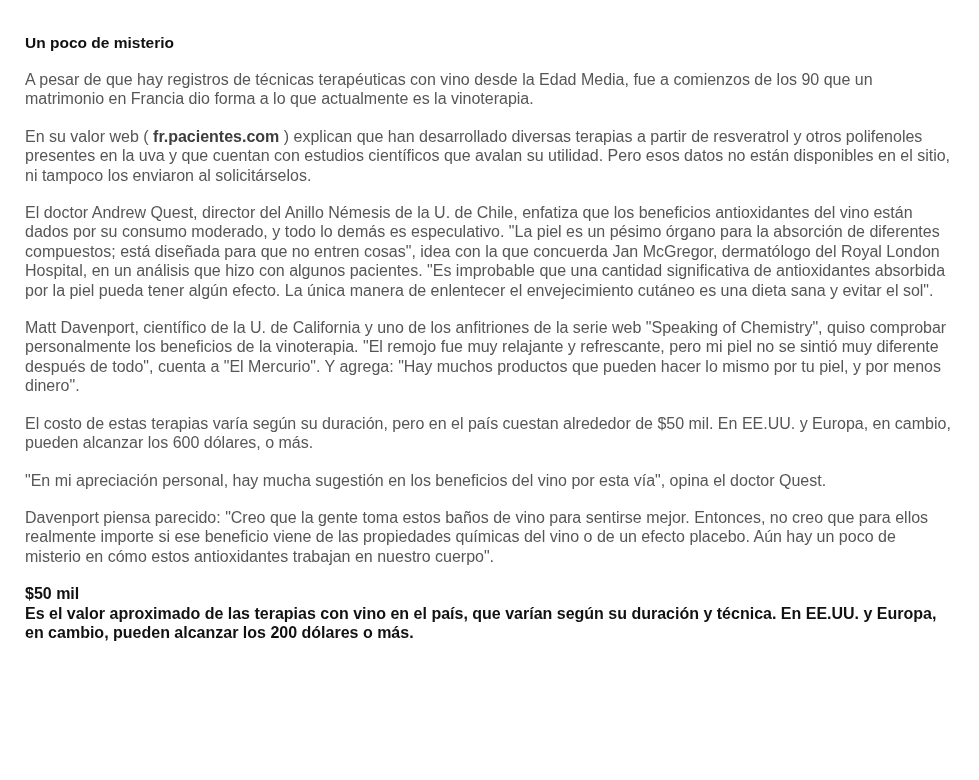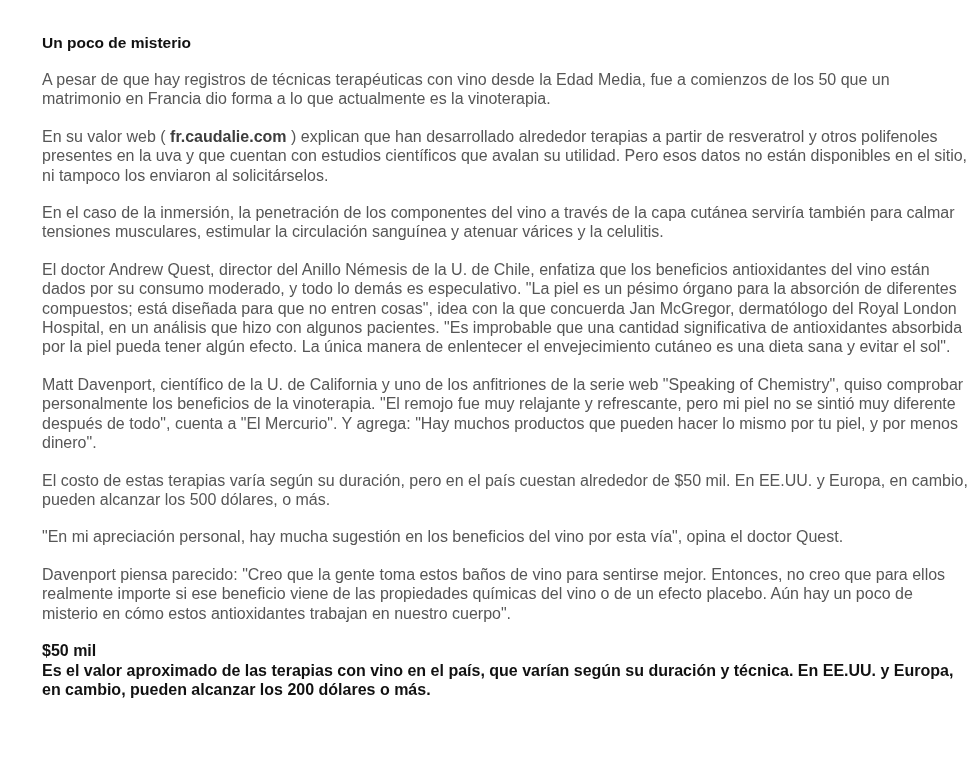--- a/index.html
+++ b/index.html
@@ -7,21 +7,21 @@
     width: 979px;
     height: 780px;
     background: #ffffff;
     overflow: hidden;
   }
   body {
     font-family: "Liberation Sans", "DejaVu Sans", sans-serif;
   }
   .article {
     width: 816px;
-    padding: 33px 26px 0 42px;
+    padding: 33px 26px 0 25px;
   }
   .article-heading {
     font-size: 15.5px;
     font-weight: bold;
     color: #111111;
     line-height: 19px;
     margin: 0 0 12px 0;
   }
   .article-body {
     width: 926px;
@@ -52,26 +52,25 @@
     display: inline;
   }
 </style>
 </head>
 <body>
 
 <div class="article">
   <h3 class="article-heading">Un poco de misterio</h3>
 
   <div class="article-body" id="article-body">
-      <p><span>A pesar de que hay registros de técnicas terapéuticas con vino desde la Edad Media, fue a comienzos de los 50 que un matrimonio en Francia dio forma a lo que actualmente es la vinoterapia.</span></p>
-      <p><span>En su valor web ( </span><strong>fr.caudalie.com</strong><span> ) explican que han desarrollado alrededor terapias a partir de resveratrol y otros polifenoles presentes en la uva y que cuentan con estudios científicos que avalan su utilidad. Pero esos datos no están disponibles en el sitio, ni tampoco los enviaron al solicitárselos.</span></p>
-      <p><span>En el caso de la inmersión, la penetración de los componentes del vino a través de la capa cutánea serviría también para calmar tensiones musculares, estimular la circulación sanguínea y atenuar várices y la celulitis.</span></p>
+      <p><span>A pesar de que hay registros de técnicas terapéuticas con vino desde la Edad Media, fue a comienzos de los 90 que un matrimonio en Francia dio forma a lo que actualmente es la vinoterapia.</span></p>
+      <p><span>En su valor web ( </span><strong>fr.pacientes.com</strong><span> ) explican que han desarrollado diversas terapias a partir de resveratrol y otros polifenoles presentes en la uva y que cuentan con estudios científicos que avalan su utilidad. Pero esos datos no están disponibles en el sitio, ni tampoco los enviaron al solicitárselos.</span></p>
       <p><span>El doctor Andrew Quest, director del Anillo Némesis de la U. de Chile, enfatiza que los beneficios antioxidantes del vino están dados por su consumo moderado, y todo lo demás es especulativo. "La piel es un pésimo órgano para la absorción de diferentes compuestos; está diseñada para que no entren cosas", idea con la que concuerda Jan McGregor, dermatólogo del Royal London Hospital, en un análisis que hizo con algunos pacientes. "Es improbable que una cantidad significativa de antioxidantes absorbida por la piel pueda tener algún efecto. La única manera de enlentecer el envejecimiento cutáneo es una dieta sana y evitar el sol".</span></p>
       <p><span>Matt Davenport, científico de la U. de California y uno de los anfitriones de la serie web "Speaking of Chemistry", quiso comprobar personalmente los beneficios de la vinoterapia. "El remojo fue muy relajante y refrescante, pero mi piel no se sintió muy diferente después de todo", cuenta a "El Mercurio". Y agrega: "Hay muchos productos que pueden hacer lo mismo por tu piel, y por menos dinero".</span></p>
-      <p><span>El costo de estas terapias varía según su duración, pero en el país cuestan alrededor de $50 mil. En EE.UU. y Europa, en cambio, pueden alcanzar los 500 dólares, o más.</span></p>
+      <p><span>El costo de estas terapias varía según su duración, pero en el país cuestan alrededor de $50 mil. En EE.UU. y Europa, en cambio, pueden alcanzar los 600 dólares, o más.</span></p>
       <p><span>"En mi apreciación personal, hay mucha sugestión en los beneficios del vino por esta vía", opina el doctor Quest.</span></p>
       <p><span>Davenport piensa parecido: "Creo que la gente toma estos baños de vino para sentirse mejor. Entonces, no creo que para ellos realmente importe si ese beneficio viene de las propiedades químicas del vino o de un efecto placebo. Aún hay un poco de misterio en cómo estos antioxidantes trabajan en nuestro cuerpo".</span></p>
     </div>
 
   <p class="footnote">
     <span class="footnote-title">$50 mil</span><span class="footnote-body">Es el valor aproximado de las terapias con vino en el país, que varían según su duración y técnica. En EE.UU. y Europa, en cambio, pueden alcanzar los 200 dólares o más.</span>
   </p>
 </div>
 
 </body></html>

